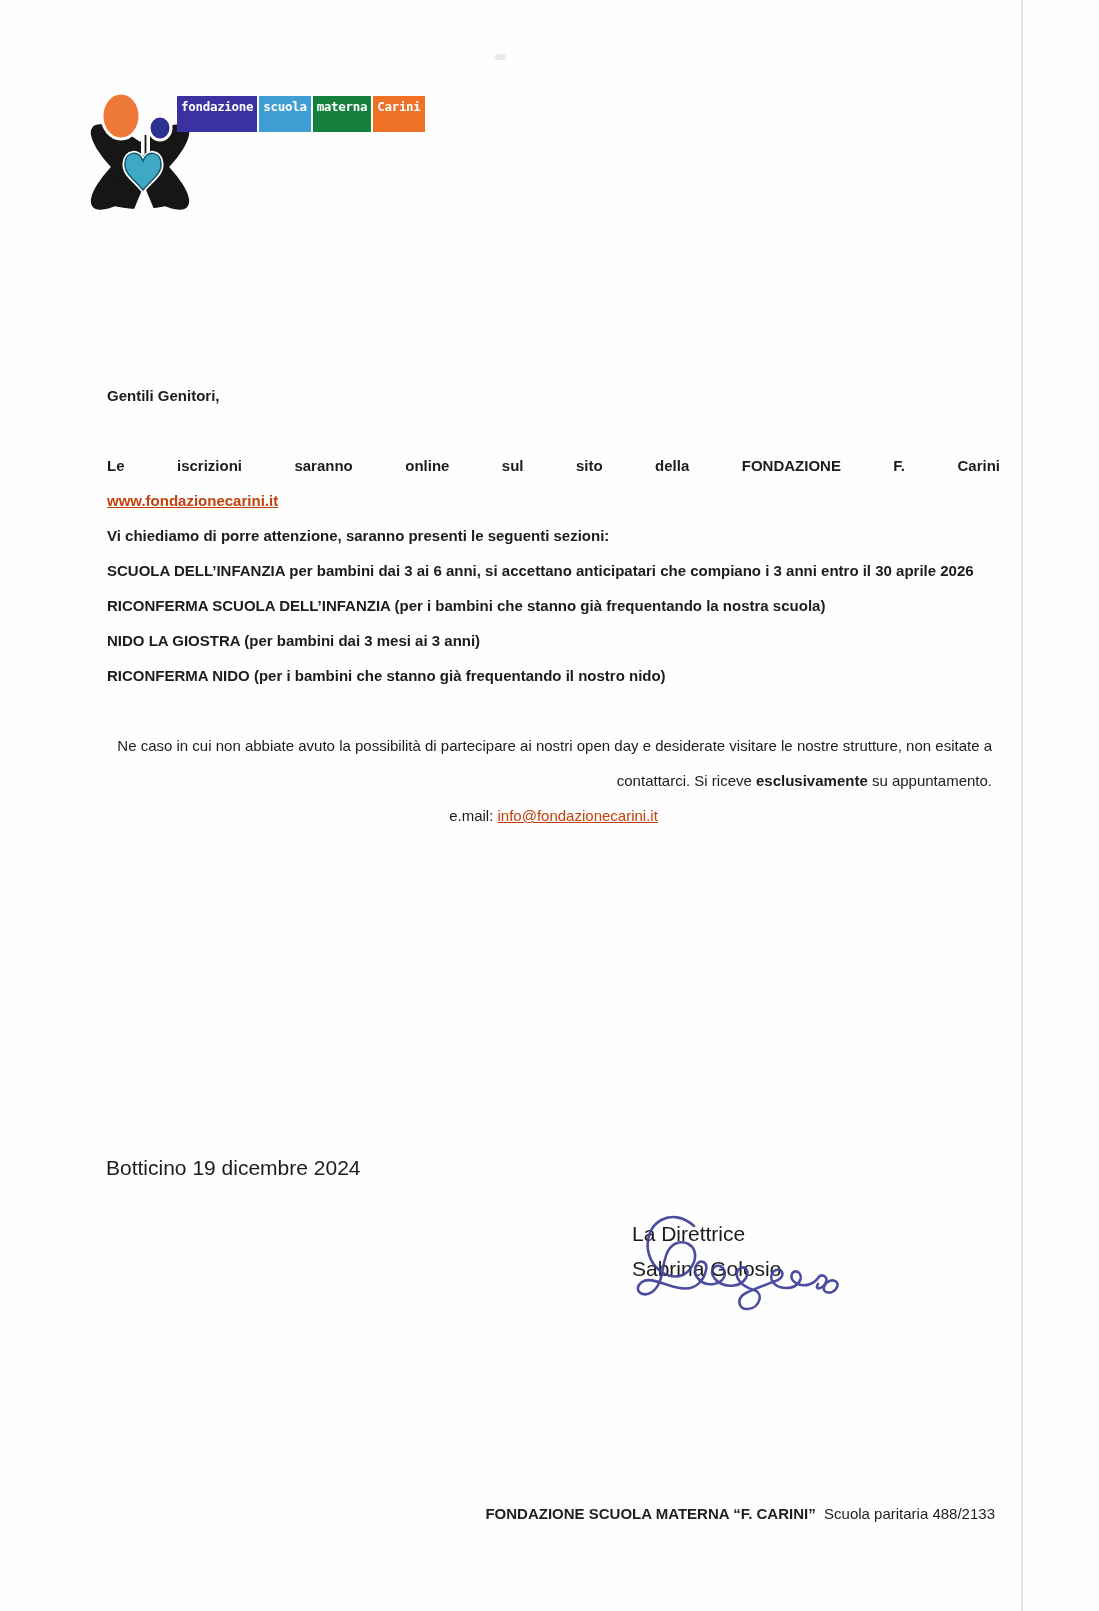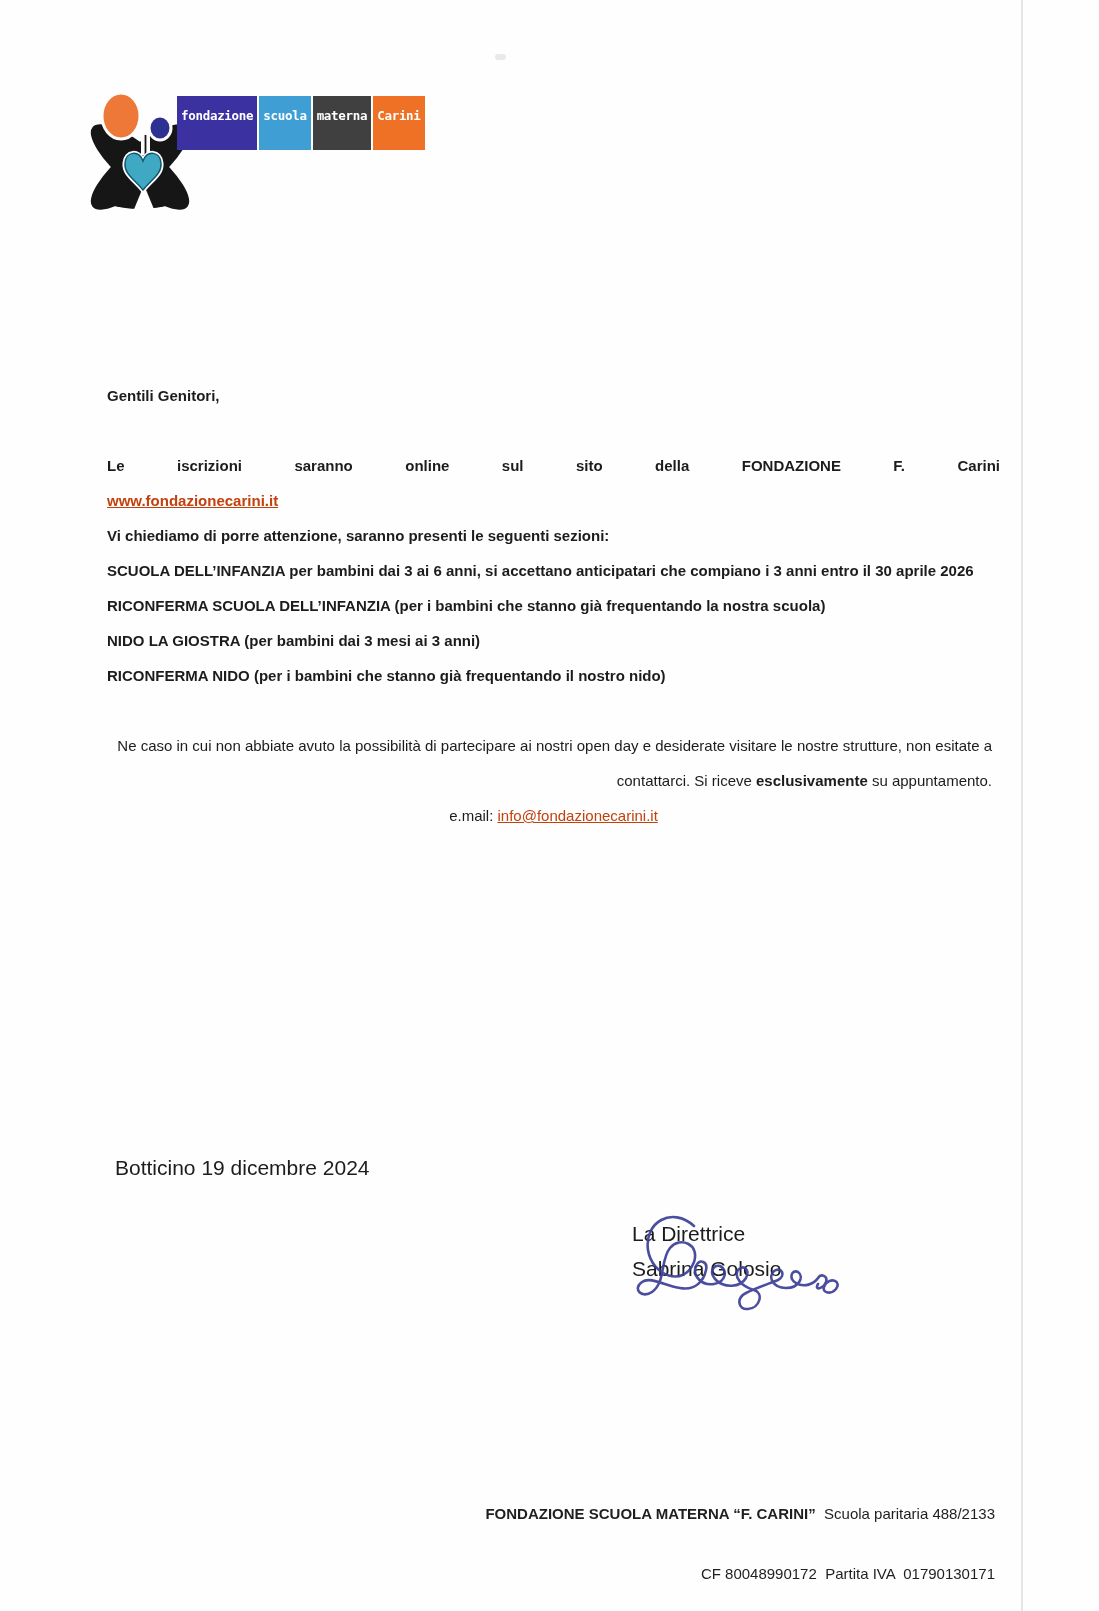--- a/index.html
+++ b/index.html
@@ -25,39 +25,39 @@
   .logo{position:absolute;left:80px;top:88px;width:340px;height:132px;}
   .logo svg{position:absolute;left:0;top:0;}
   .badges{
     position:absolute;left:97px;top:8px;height:22px;
     white-space:nowrap;
     font-family:"DejaVu Sans Mono", monospace;
     font-weight:bold;font-size:12.5px;letter-spacing:-0.3px;
   }
   .badge{
     display:inline-block;height:36px;line-height:22px;
-    padding:9px 4px;margin-right:2px;color:#ffffff;vertical-align:top;
+    padding:0 4px;margin-right:2px;color:#ffffff;vertical-align:top;
   }
   
   .letter-body{
     position:absolute;left:107px;top:378px;width:893px;
     font-size:15px;line-height:35px;font-weight:bold;
   }
   .letter-body p, .letter-body div{margin:0;}
   .jst{text-align:justify;}
   .jst-force{text-align:justify;text-align-last:justify;}
   .gap-above{margin-top:35px !important;}
   a.body-link{color:#c2410c;text-decoration:underline;}
   .openday{
     font-weight:normal;text-align:right;padding:0 8px;
   }
   .openday b{font-weight:bold;}
   .email-line{font-weight:normal;text-align:center;}
   .date-line{
-    position:absolute;left:115px;top:1150px;
+    position:absolute;left:106px;top:1150px;
     font-size:21px;line-height:35px;font-weight:normal;
   }
   .sign-block{
     position:absolute;left:632px;top:1216px;
     font-size:21px;line-height:35px;font-weight:normal;
   }
   .sign-svg{position:absolute;left:606px;top:1196px;pointer-events:none;}
   
   .footer{
     position:absolute;right:104px;top:1464px;width:620px;
@@ -88,21 +88,21 @@
       <rect x="61" y="44" width="9" height="22" fill="#fefefe"></rect>
       <line x1="65.5" y1="46" x2="65.5" y2="66" stroke="#161616" stroke-width="1.8"></line>
 
       <path d="M63,72 C59,61 46,62 45,74 C44,85 54,90 63,101 C72,90 82,85 81,74 C80,62 67,61 63,72 Z" fill="#3fa9c4" stroke="#fefefe" stroke-width="5"></path>
       <path d="M63,72 C59,61 46,62 45,74 C44,85 54,90 63,101 C72,90 82,85 81,74 C80,62 67,61 63,72 Z" fill="#3fa9c4" stroke="#11566e" stroke-width="1.4"></path>
 
       <ellipse cx="41" cy="27" rx="19" ry="23" fill="#ee7838" stroke="#fefefe" stroke-width="3"></ellipse>
       <ellipse cx="80" cy="39" rx="11" ry="12" fill="#2d3192" stroke="#fefefe" stroke-width="3"></ellipse>
     </svg>
     <div class="badges">
-      <span class="badge" style="background-color: rgb(59, 49, 160);">fondazione</span><span class="badge" style="background-color: rgb(63, 159, 212);">scuola</span><span class="badge" style="background-color: #404040;">materna</span><span class="badge" style="background-color: rgb(238, 113, 37);">Carini</span>
+      <span class="badge" style="background-color: rgb(59, 49, 160);">fondazione</span><span class="badge" style="background-color: rgb(63, 159, 212);">scuola</span><span class="badge" style="background-color: #15803d;">materna</span><span class="badge" style="background-color: rgb(238, 113, 37);">Carini</span>
     </div>
   </div>
 
   <div class="letter-body">
     <div>Gentili Genitori,</div>
 
     <div class="jst-force gap-above">Le iscrizioni saranno online sul sito della FONDAZIONE F. Carini</div>
     <div>
       <a class="body-link" href="#">www.fondazionecarini.it</a>
     </div>
@@ -130,18 +130,17 @@
              C120,86 122,74 114,70 C108,68 102,76 110,84 C118,92 134,92 140,82
              C144,74 138,68 132,74 C128,80 134,90 148,94 C158,97 154,112 142,113
              C132,114 130,102 140,97 C150,92 162,88 172,84 C180,80 176,70 168,75
              C162,80 166,92 180,92 C194,92 198,80 192,76 C186,73 182,82 190,87
              C198,92 208,88 212,82 C215,77 222,80 220,86 C217,93 208,95 212,88
              M218,90 C224,80 236,85 230,93 C225,99 214,97 219,89" fill="none" stroke="#3c3e96" stroke-width="2.6" stroke-linecap="round" stroke-linejoin="round" opacity="0.92"></path>
   </svg>
 
   <div class="footer">
     <div><span class="org">FONDAZIONE SCUOLA MATERNA “F. CARINI”</span><span>  Scuola paritaria 488/2133</span></div>
-    <div>CF 80048990172  Partita IVA  01790130171</div>
     
     
   </div>
 
 </div>
 
 </body></html>

